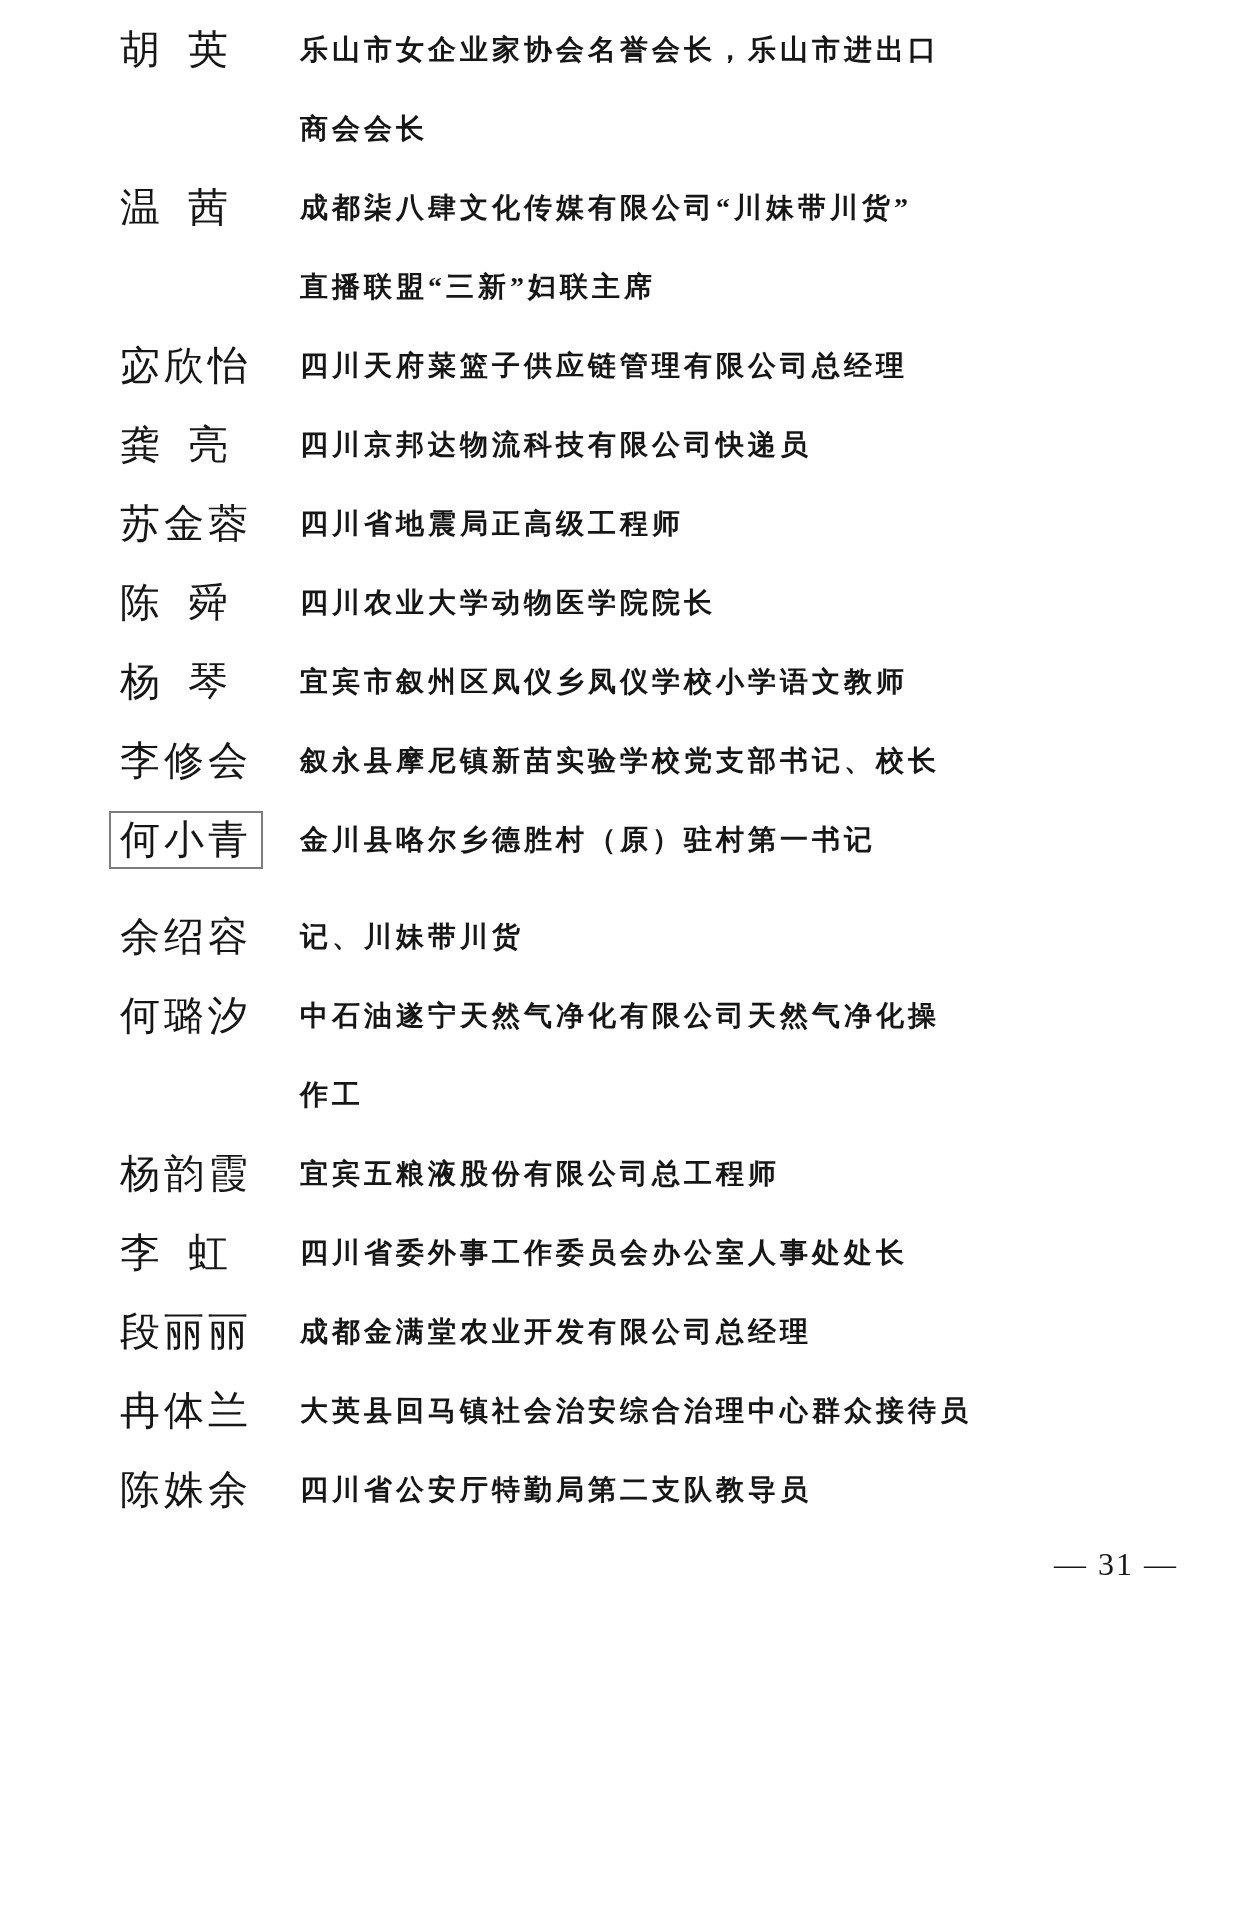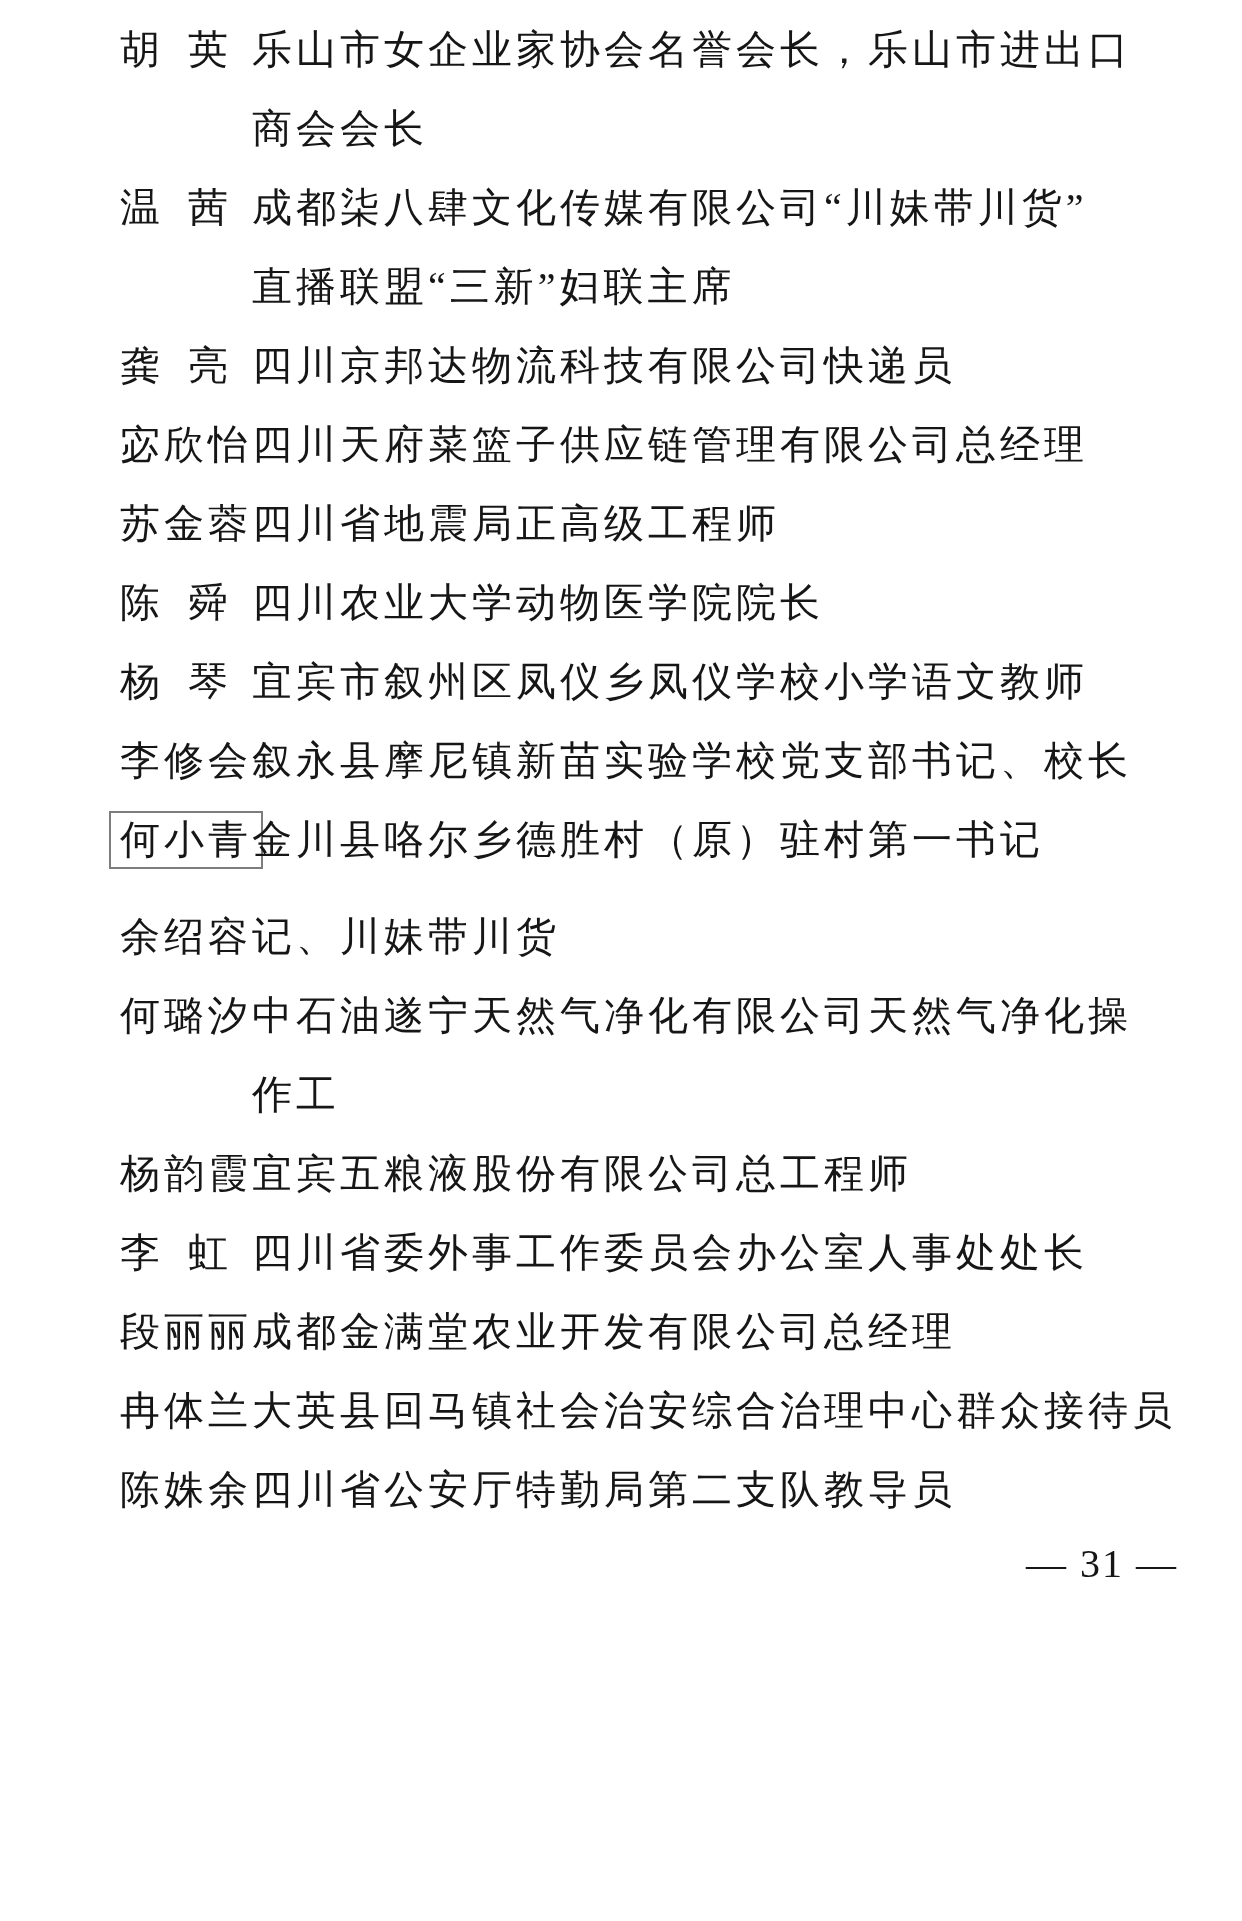--- a/index.html
+++ b/index.html
@@ -22,27 +22,27 @@
     font-size:40px; line-height:79px; letter-spacing:4px;
     white-space:nowrap;
   }
   .nm { display:inline-block; line-height:46px; letter-spacing:4px; }
   .nm.boxed {
     border:2px solid var(--boxline, #7d7d7d);
     padding:4px 9px; margin:-6px -11px;
     background:transparent;
     text-align:right;
   }
-  .desc-cell { font-size:40px; letter-spacing:4px; min-width:0; }
+  .desc-cell { margin-left:48px; font-size:28px; letter-spacing:4px; min-width:0;font-weight:bold; }
   .desc-cell .line { line-height:79px; white-space:nowrap; }
   .footer {
     margin-top:14px;
     padding-right:64px;
     text-align:right;
-    font-size:40px; line-height:42px; letter-spacing:2px;
+    font-size:32px; line-height:42px; letter-spacing:2px;
   }
 </style>
 </head>
 <body>
 
 <div class="page" style="--bg: #ffffff; --ink: #161616; --boxline: #7d7d7d;">
   <div class="content">
   <div class="entry">
     <div class="name-cell">
       <span class="nm">胡 英</span>
@@ -58,33 +58,33 @@
       <span class="nm">温 茜</span>
     </div>
     <div class="desc-cell">
           <div class="line">成都柒八肆文化传媒有限公司“川妹带川货”</div>
           <div class="line">直播联盟“三新”妇联主席</div>
         </div>
   </div>
 
   <div class="entry">
     <div class="name-cell">
-      <span class="nm">龚 亮</span>
+      <span class="nm">宓欣怡</span>
     </div>
     <div class="desc-cell">
-          <div class="line">四川京邦达物流科技有限公司快递员</div>
+          <div class="line">四川天府菜篮子供应链管理有限公司总经理</div>
         </div>
   </div>
 
   <div class="entry">
     <div class="name-cell">
-      <span class="nm">宓欣怡</span>
+      <span class="nm">龚 亮</span>
     </div>
     <div class="desc-cell">
-          <div class="line">四川天府菜篮子供应链管理有限公司总经理</div>
+          <div class="line">四川京邦达物流科技有限公司快递员</div>
         </div>
   </div>
 
   <div class="entry">
     <div class="name-cell">
       <span class="nm">苏金蓉</span>
     </div>
     <div class="desc-cell">
           <div class="line">四川省地震局正高级工程师</div>
         </div>

